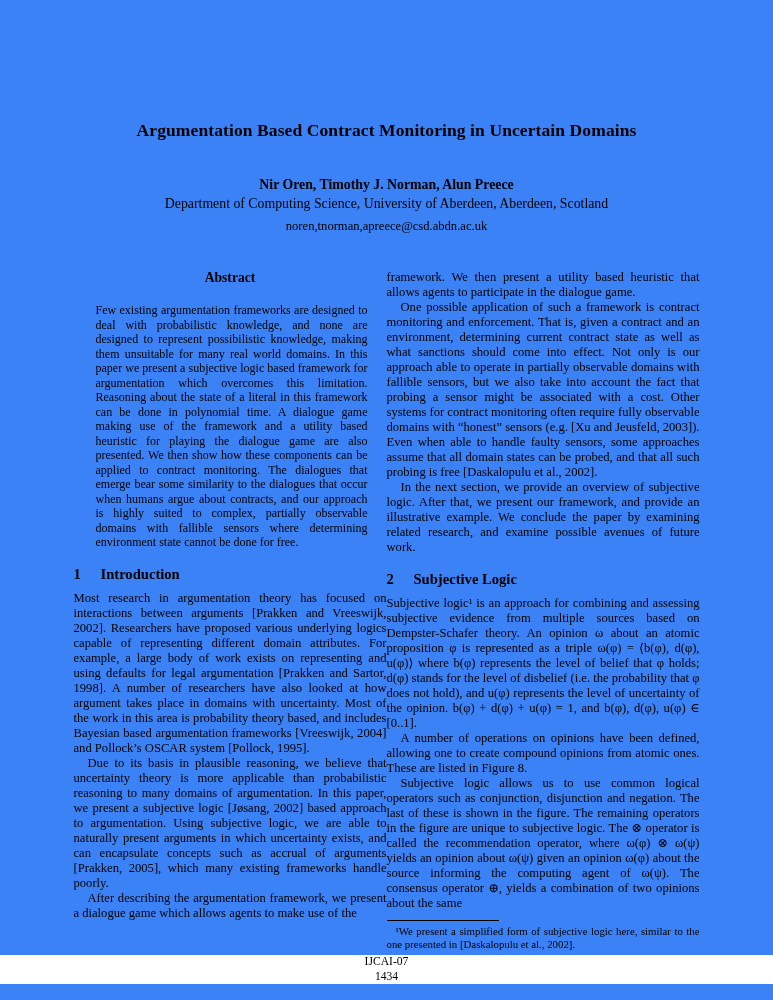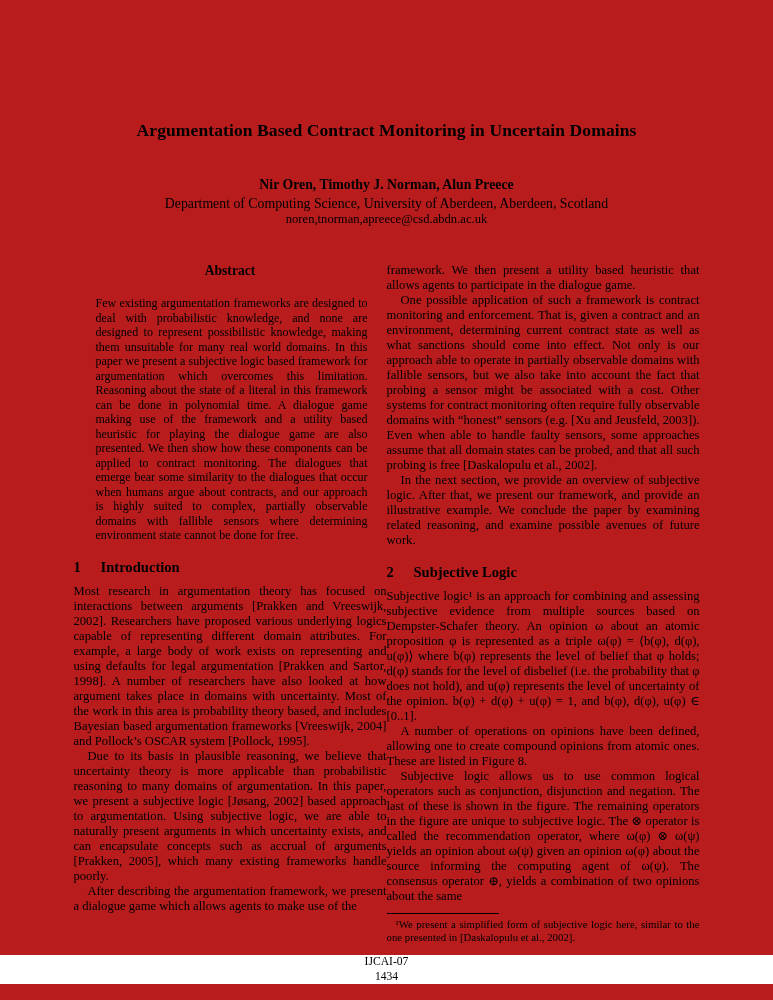--- a/index.html
+++ b/index.html
@@ -2,29 +2,29 @@
 <html><head>
 <meta charset="utf-8">
 <style>
   * { margin: 0; padding: 0; box-sizing: border-box; }
   html, body { background: #ffffff; }
   .page {
     position: relative;
     width: 773px;
     height: 1000px;
     margin: 0 auto;
-    background: #b91c1c;
+    background: #3b82f6;
     color: #000000;
     font-family: "Liberation Serif", "DejaVu Serif", serif;
     overflow: hidden;
   }
   .header { text-align: center; padding-top: 120px; }
   .title { font-size: 17.5px; font-weight: bold; margin-bottom: 36px; letter-spacing: 0.1px; }
   .authors { font-size: 13.8px; font-weight: bold; margin-bottom: 3px; }
-  .affiliation { font-size: 13.8px; margin-bottom: 0; }
+  .affiliation { font-size: 13.8px; margin-bottom: 7px; }
   .email { font-size: 12.6px; }
   .columns {
     display: flex;
     justify-content: center;
     padding: 0 62px;
     margin-top: 36px;
   }
   .col {
     width: 313px;
     font-size: 12.6px;
@@ -100,21 +100,21 @@
       <h2 class="section-heading"><span class="sec-num">1</span><span>Introduction</span></h2>
 
       <p class="para">Most research in argumentation theory has focused on interactions between arguments [Prakken and Vreeswijk, 2002]. Researchers have proposed various underlying logics capable of representing different domain attributes. For example, a large body of work exists on representing and using defaults for legal argumentation [Prakken and Sartor, 1998]. A number of researchers have also looked at how argument takes place in domains with uncertainty. Most of the work in this area is probability theory based, and includes Bayesian based argumentation frameworks [Vreeswijk, 2004] and Pollock’s OSCAR system [Pollock, 1995].</p>
       <p class="para indent">Due to its basis in plausible reasoning, we believe that uncertainty theory is more applicable than probabilistic reasoning to many domains of argumentation. In this paper, we present a subjective logic [Jøsang, 2002] based approach to argumentation. Using subjective logic, we are able to naturally present arguments in which uncertainty exists, and can encapsulate concepts such as accrual of arguments [Prakken, 2005], which many existing frameworks handle poorly.</p>
       <p class="para indent">After describing the argumentation framework, we present a dialogue game which allows agents to make use of the</p>
     </div>
 
     <div class="col">
       <p class="para">framework. We then present a utility based heuristic that allows agents to participate in the dialogue game.</p>
       <p class="para indent">One possible application of such a framework is contract monitoring and enforcement. That is, given a contract and an environment, determining current contract state as well as what sanctions should come into effect. Not only is our approach able to operate in partially observable domains with fallible sensors, but we also take into account the fact that probing a sensor might be associated with a cost. Other systems for contract monitoring often require fully observable domains with “honest” sensors (e.g. [Xu and Jeusfeld, 2003]). Even when able to handle faulty sensors, some approaches assume that all domain states can be probed, and that all such probing is free [Daskalopulu et al., 2002].</p>
-      <p class="para indent">In the next section, we provide an overview of subjective logic. After that, we present our framework, and provide an illustrative example. We conclude the paper by examining related reasoning, and examine possible avenues of future work.</p>
+      <p class="para indent">In the next section, we provide an overview of subjective logic. After that, we present our framework, and provide an illustrative example. We conclude the paper by examining related research, and examine possible avenues of future work.</p>
 
       <h2 class="section-heading"><span class="sec-num">2</span><span>Subjective Logic</span></h2>
 
       <p class="para">Subjective logic¹ is an approach for combining and assessing subjective evidence from multiple sources based on Dempster-Schafer theory. An opinion ω about an atomic proposition φ is represented as a triple ω(φ) = ⟨b(φ), d(φ), u(φ)⟩ where b(φ) represents the level of belief that φ holds; d(φ) stands for the level of disbelief (i.e. the probability that φ does not hold), and u(φ) represents the level of uncertainty of the opinion. b(φ) + d(φ) + u(φ) = 1, and b(φ), d(φ), u(φ) ∈ [0..1].</p>
       <p class="para indent">A number of operations on opinions have been defined, allowing one to create compound opinions from atomic ones. These are listed in Figure 8.</p>
       <p class="para indent">Subjective logic allows us to use common logical operators such as conjunction, disjunction and negation. The last of these is shown in the figure. The remaining operators in the figure are unique to subjective logic. The ⊗ operator is called the recommendation operator, where ω(φ) ⊗ ω(ψ) yields an opinion about ω(ψ) given an opinion ω(φ) about the source informing the computing agent of ω(ψ). The consensus operator ⊕, yields a combination of two opinions about the same</p>
 
       <div class="footnote-rule"></div>
       <p class="footnote">¹We present a simplified form of subjective logic here, similar to the one presented in [Daskalopulu et al., 2002].</p>
     </div>

